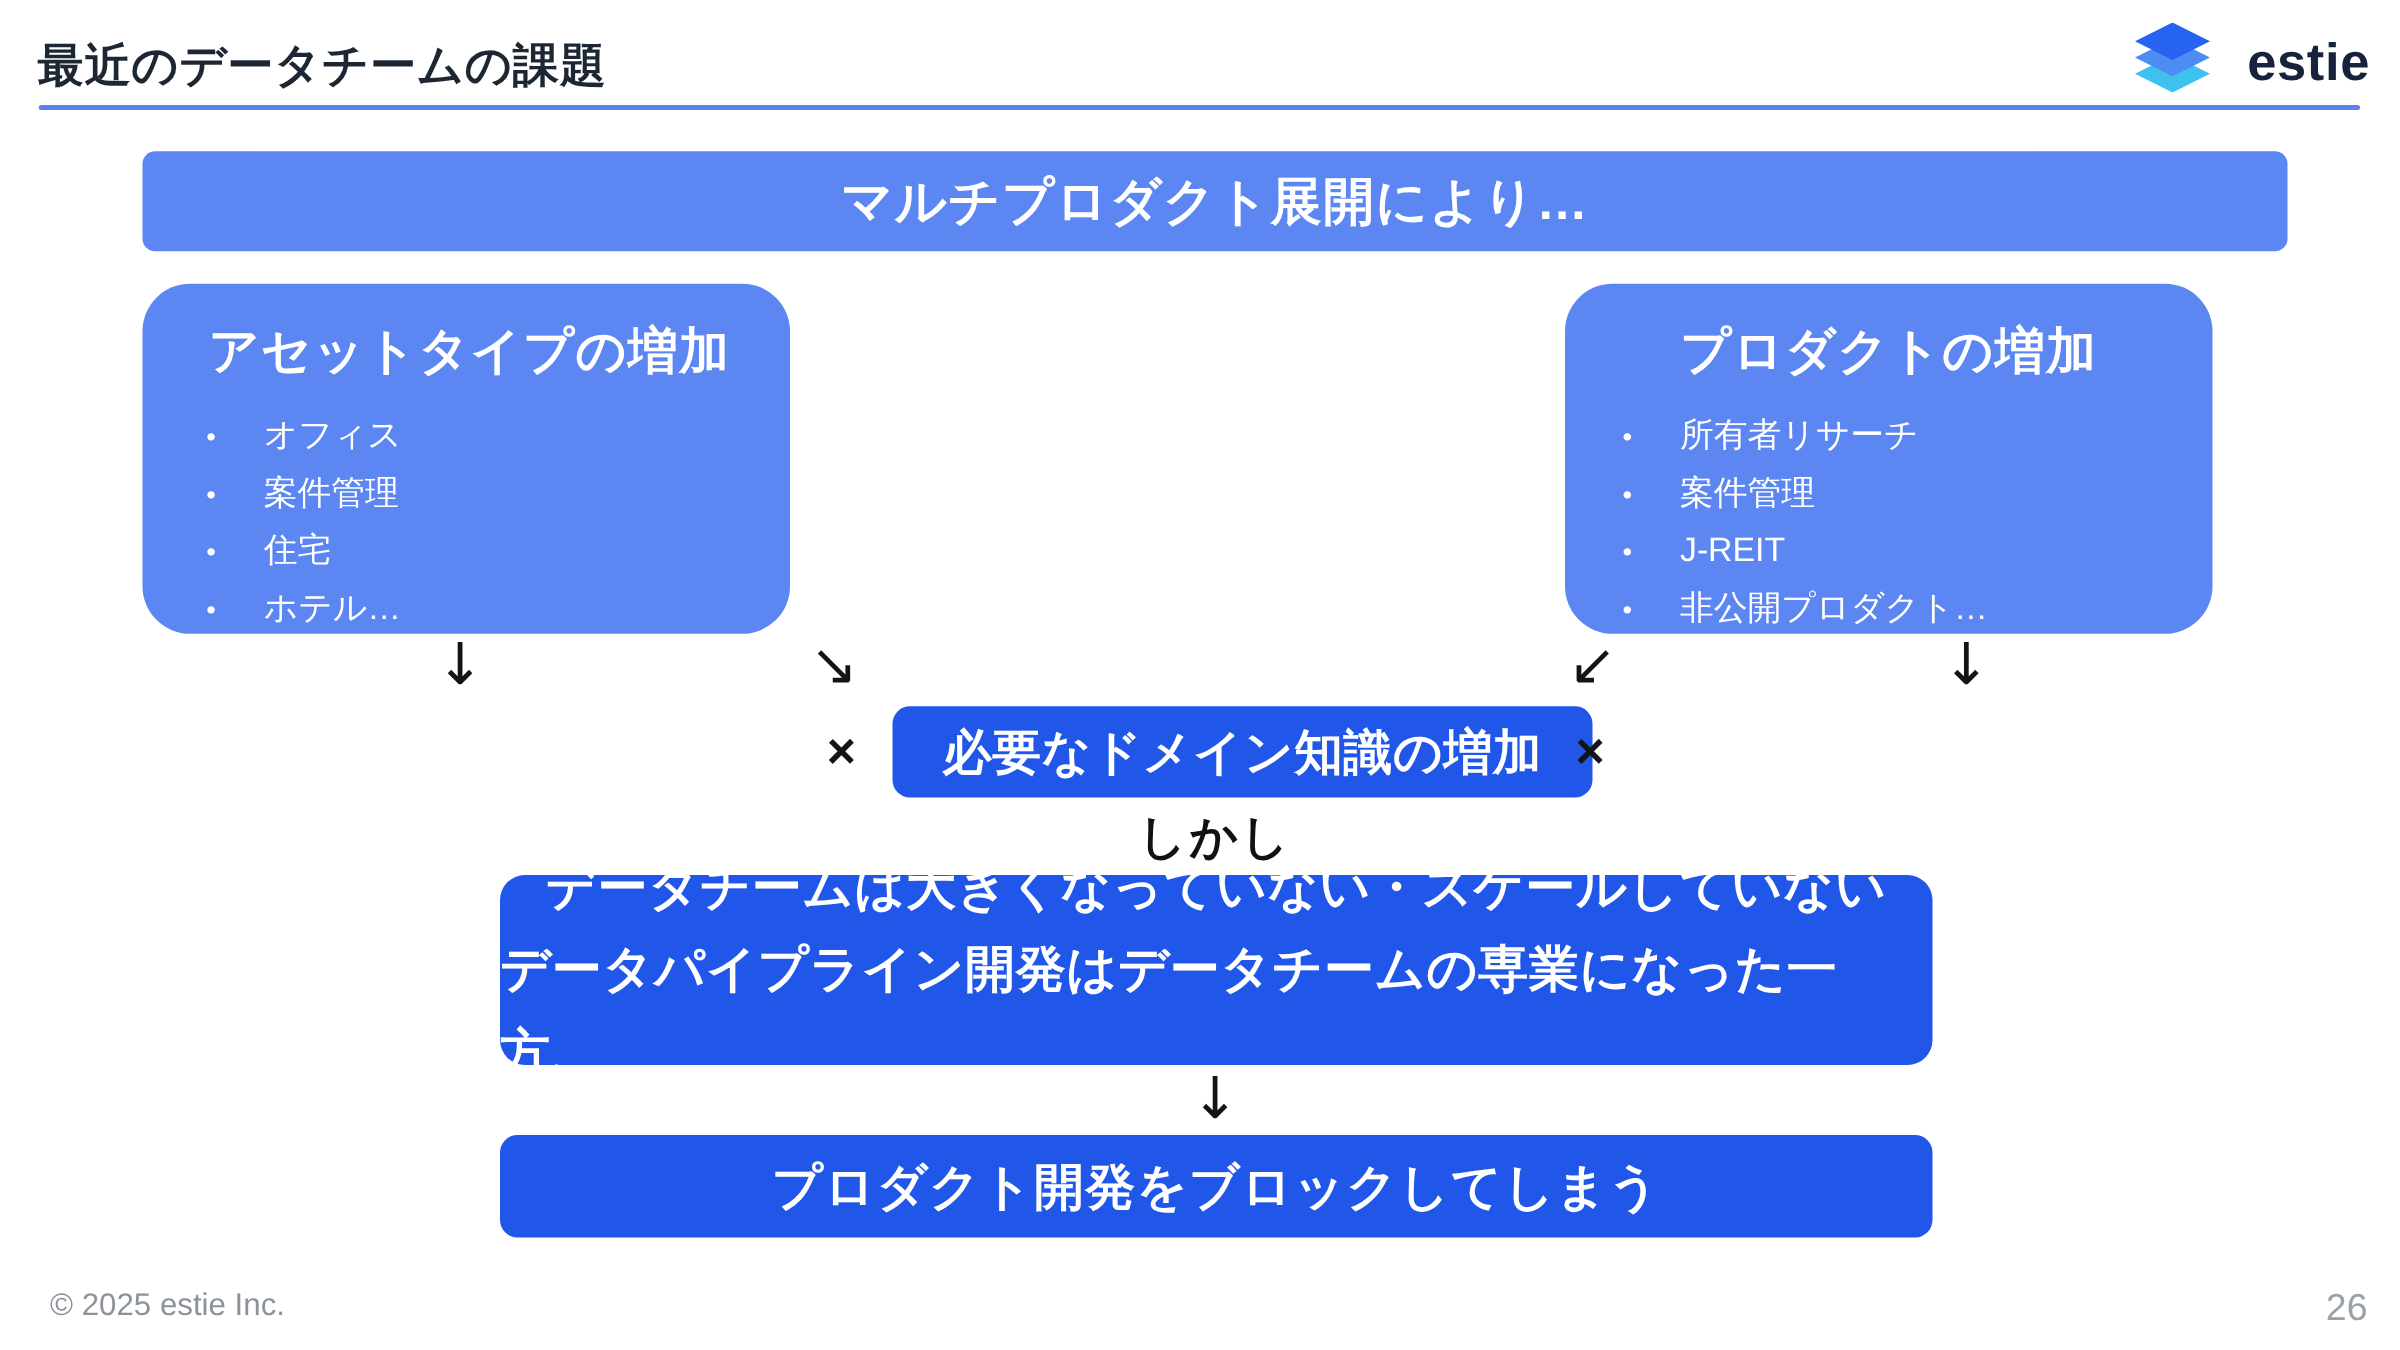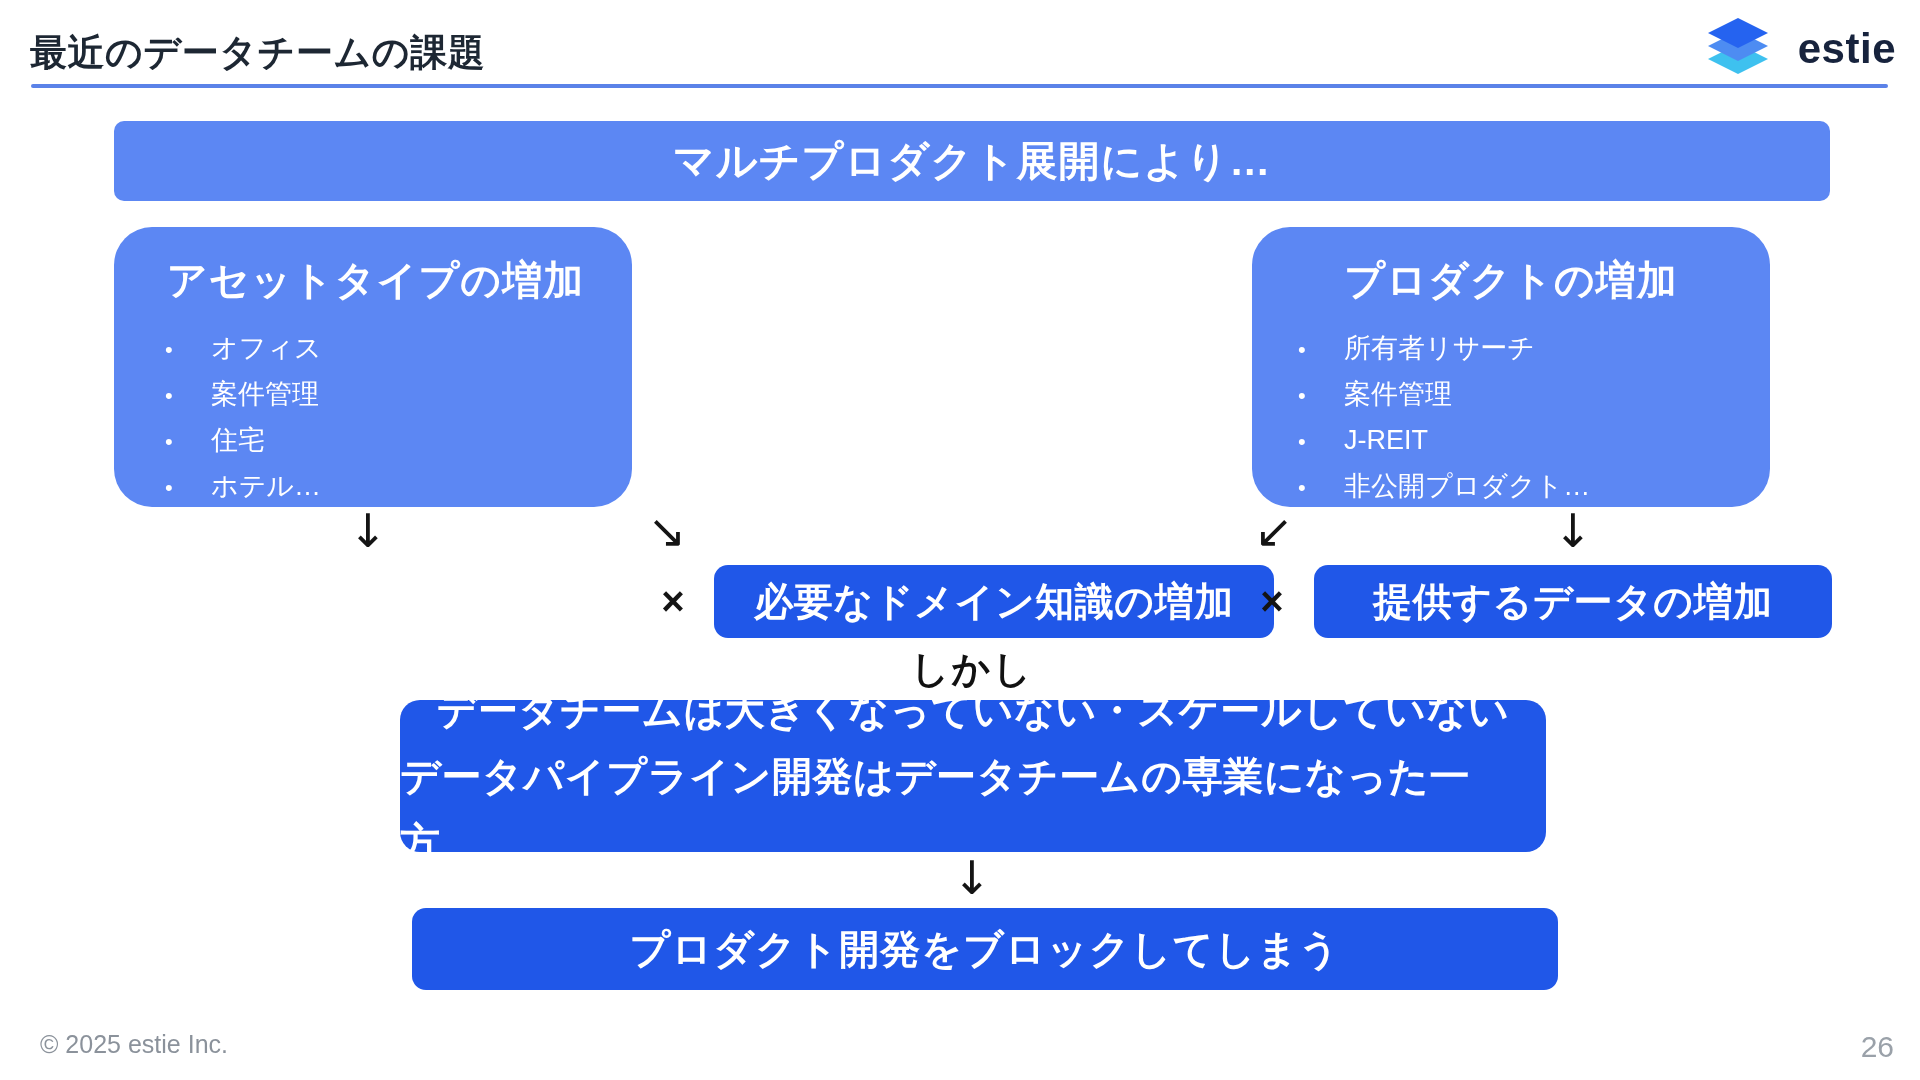--- a/index.html
+++ b/index.html
@@ -85,21 +85,21 @@
   
   .problem-box {
     position: absolute; left: 400px; top: 700px; width: 1146px; height: 152px;
     background: #2057e8; border-radius: 20px;
     display: flex; flex-direction: column; align-items: center; justify-content: center;
     color: #ffffff; font-size: 40px; font-weight: bold; line-height: 66px; letter-spacing: 0.5px;
   }
 
   
   .conclusion-box {
-    position: absolute; left: 412px; top: 908px; width: 1146px; height: 82px;
+    position: absolute; left: 400px; top: 908px; width: 1146px; height: 82px;
     background: #2057e8; border-radius: 14px;
     display: flex; align-items: center; justify-content: center;
     color: #ffffff; font-size: 40px; font-weight: bold; letter-spacing: 1px;
   }
 
   
   .copyright {
     position: absolute; left: 40px; top: 1030px;
     font-family: Liberation Sans, sans-serif;
     font-size: 25px; color: #8b929b;
@@ -178,21 +178,20 @@
   </div>
 
   <div class="arrow a1">↓</div>
   <div class="arrow a2">↘</div>
   <div class="arrow a3">↙</div>
   <div class="arrow a4">↓</div>
 
   <div class="multiply m1">×</div>
   <div class="result-box b2">必要なドメイン知識の増加</div>
   <div class="multiply m2">×</div>
-  <div class="result-box b3">提供するデータの増加</div>
 
   <div class="however">しかし</div>
 
   <div class="problem-box">
     <div>データチームは大きくなっていない・スケールしていない</div>
     <div>データパイプライン開発はデータチームの専業になった一方、</div>
   </div>
 
   <div class="arrow a5">↓</div>
 

